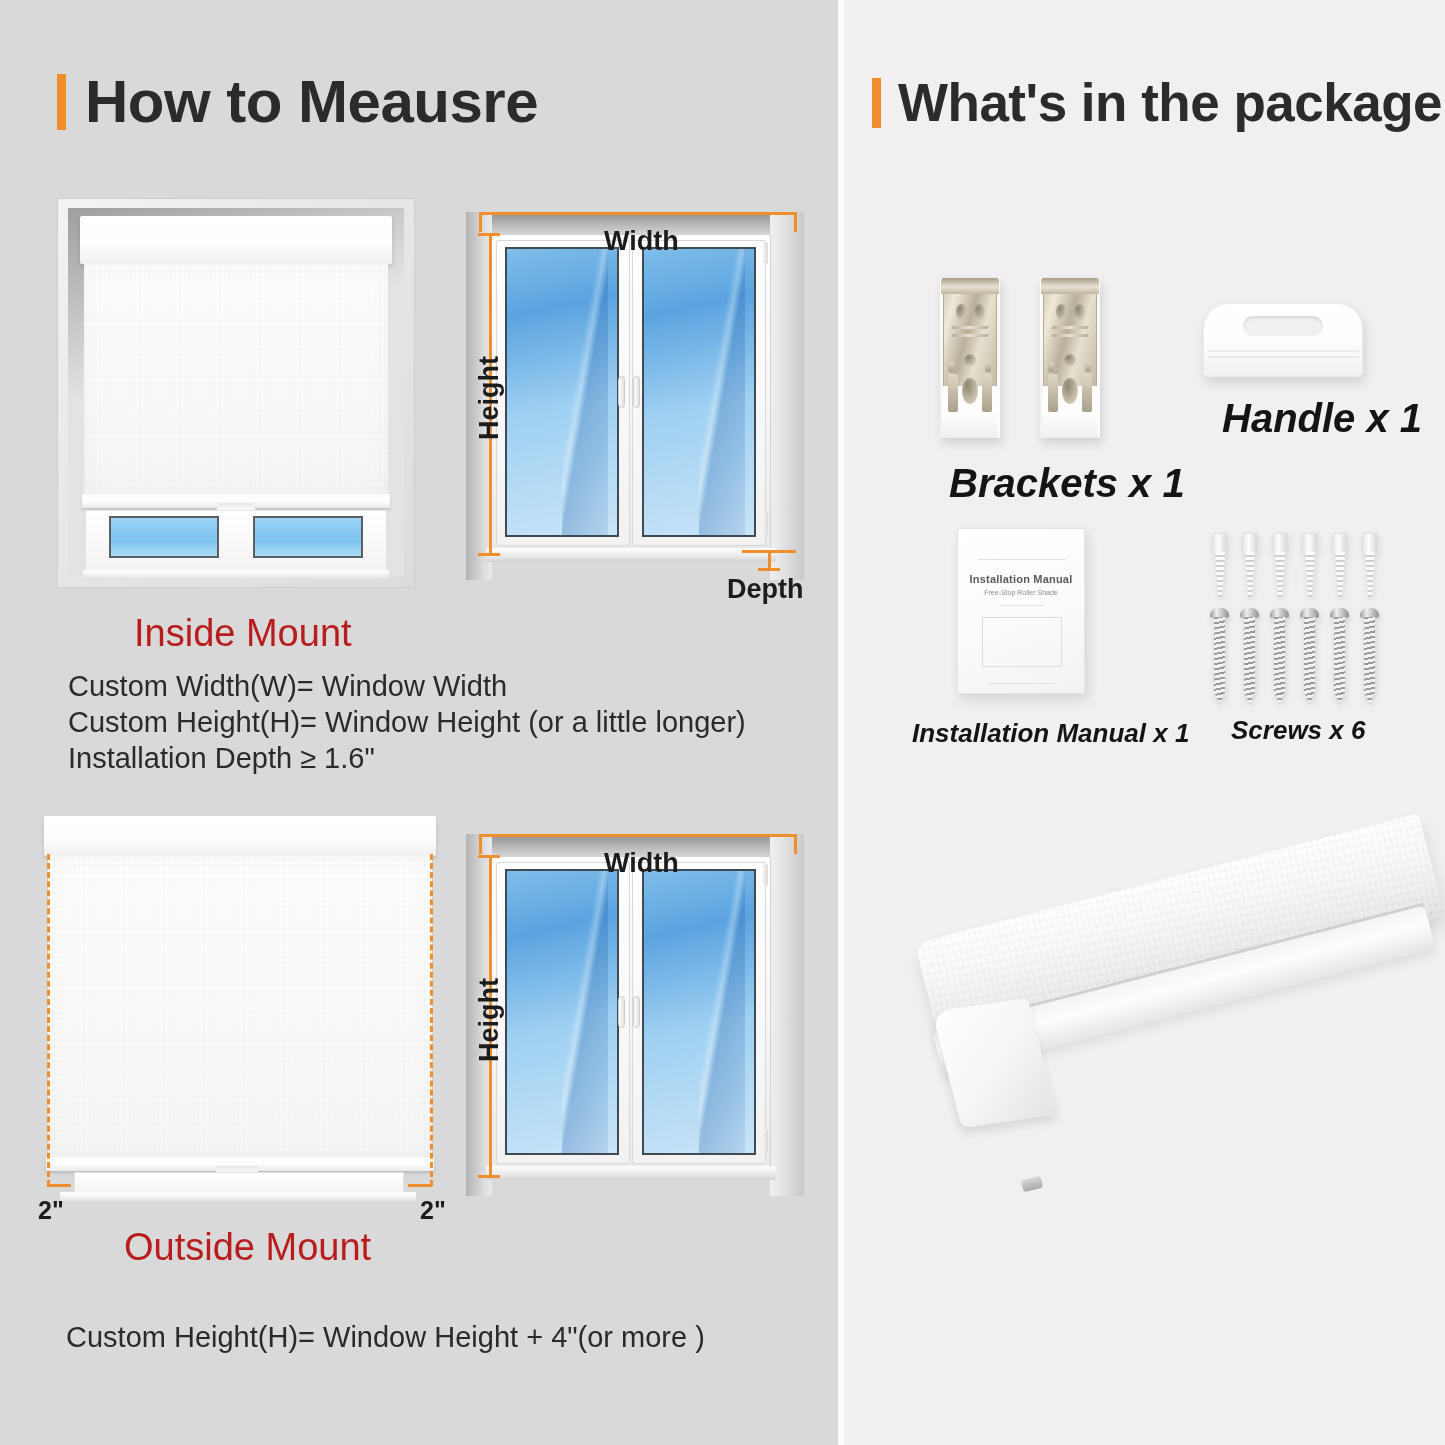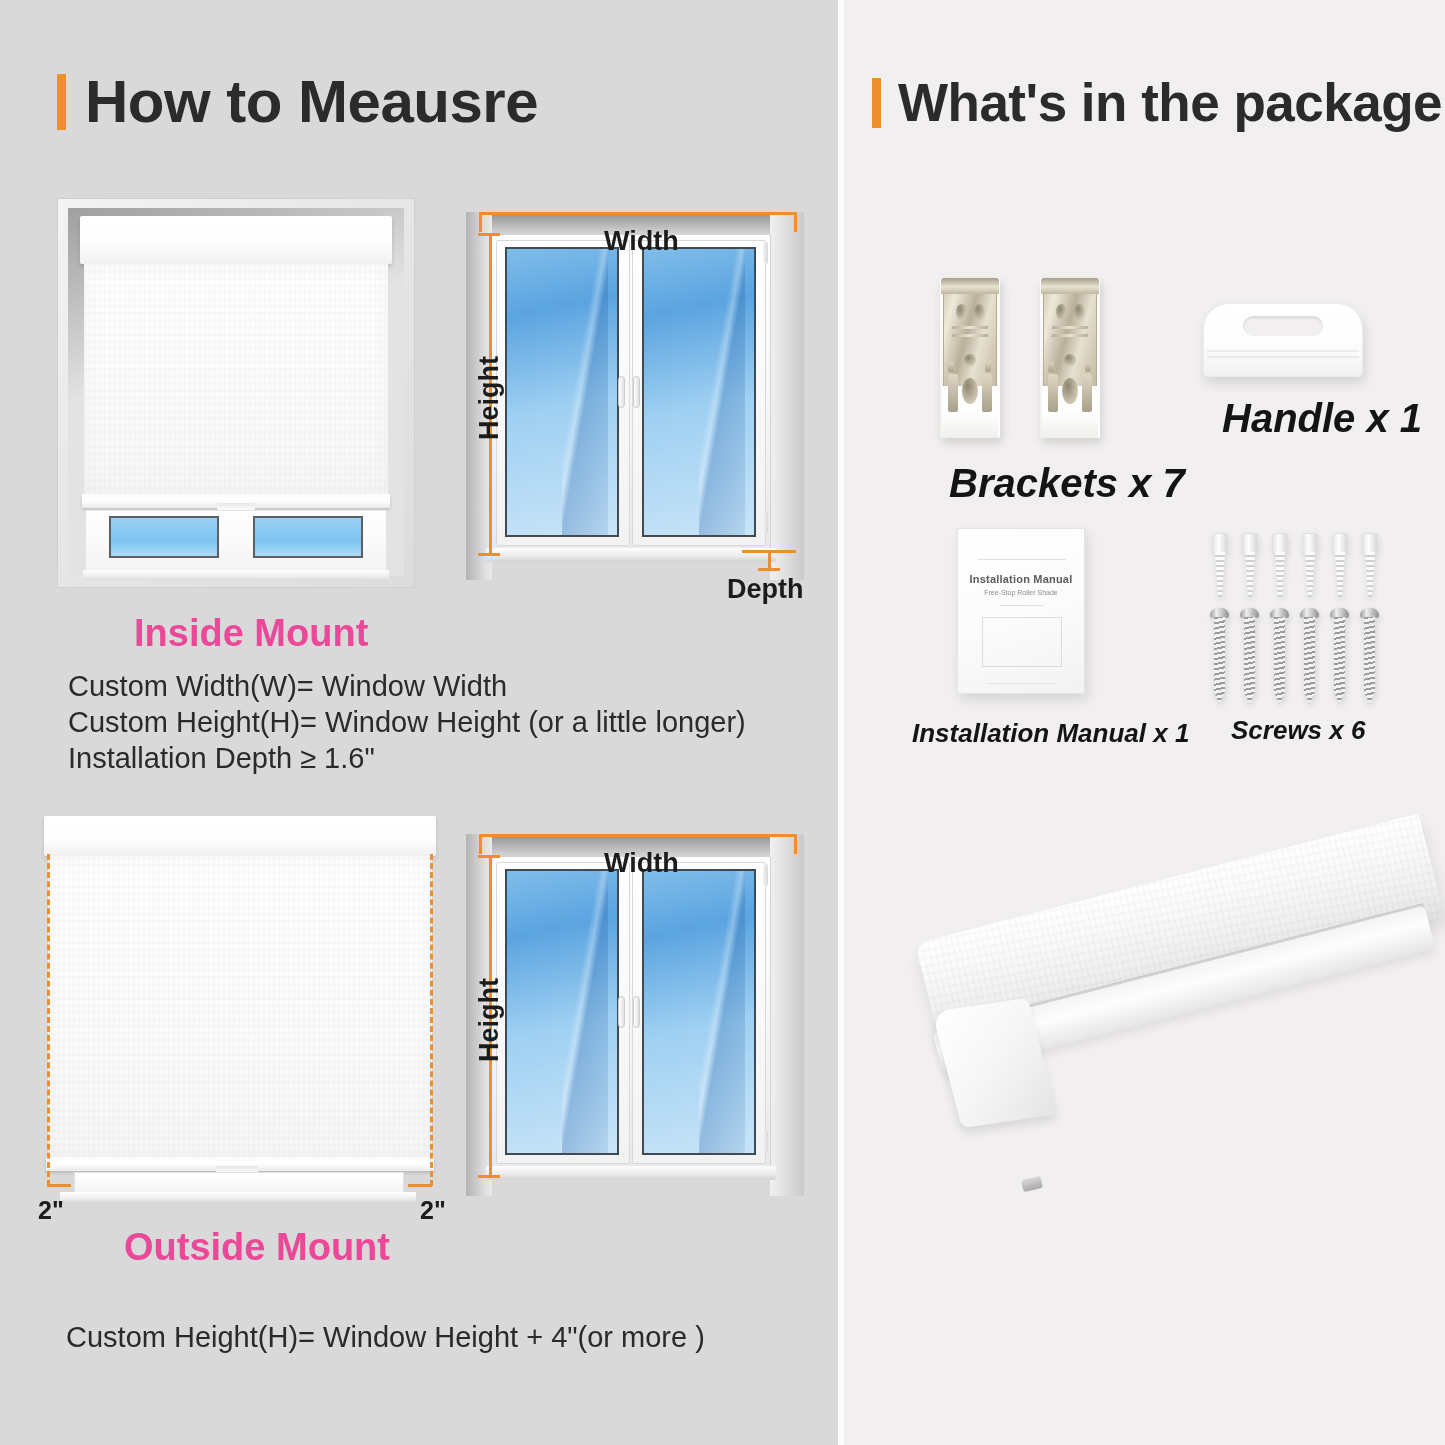--- a/index.html
+++ b/index.html
@@ -186,21 +186,21 @@
     transform-origin: left top;
   }
   .mm-label-small {
     position: absolute;
     font-size: 25px; font-weight: bold; color: #1c1c1c;
   }
 
   
   .mount-title {
     position: absolute;
-    font-size: 38px; font-weight: bold; color: #ec4899;
+    font-size: 38px; font-weight: normal; color: #b91c1c;
     white-space: nowrap;
   }
   .body-line {
     position: absolute;
     font-size: 29px; color: #2a2a2a;
     white-space: nowrap;
   }
 
   
   .pkg-label {
@@ -557,21 +557,21 @@
     <div class="br-rib" style="left:12px; top:56px; width:36px; height:3px; transform:skewX(-28deg);"></div>
     <div class="br-hole" style="left:24px; top:76px; width:12px; height:12px;"></div>
     <div class="br-slot" style="left:8px; top:84px; width:6px; height:10px;"></div>
     <div class="br-slot" style="left:45px; top:84px; width:6px; height:10px;"></div>
     <div class="br-base"></div>
     <div class="br-slot" style="left:8px; top:96px; width:10px; height:38px;"></div>
     <div class="br-slot" style="left:42px; top:96px; width:10px; height:38px;"></div>
     <div class="br-hole" style="left:22px; top:100px; width:16px; height:26px;"></div>
   </div>
 
-  <div class="pkg-label big" style="left:949px; top:461px;">Brackets x 7</div>
+  <div class="pkg-label big" style="left:949px; top:461px;">Brackets x 1</div>
 
   <div class="handle" style="left:1203px; top:303px;">
     <div class="h-body"></div>
     <div class="h-hole"></div>
     <div class="h-ridge" style="top:47px;"></div>
     <div class="h-ridge" style="top:53px;"></div>
   </div>
   <div class="pkg-label big" style="left:1222px; top:396px;">Handle x 1</div>
 
   <div class="manual" style="left:957px; top:528px;">

